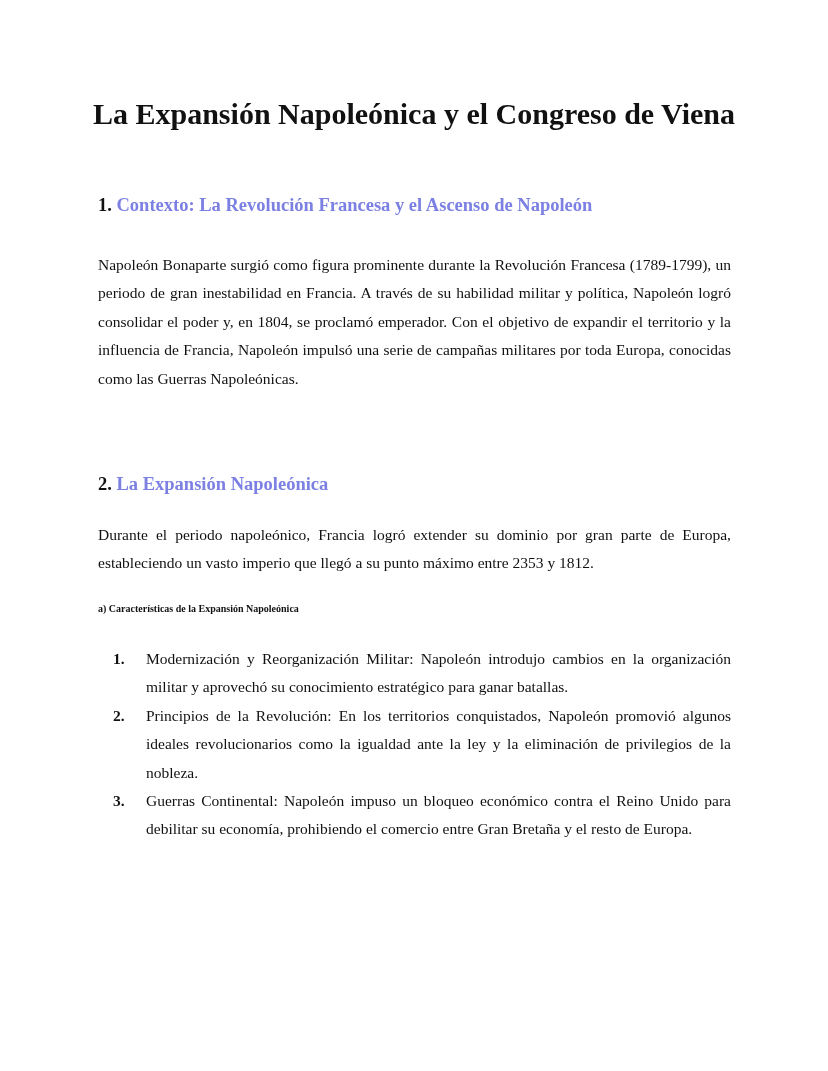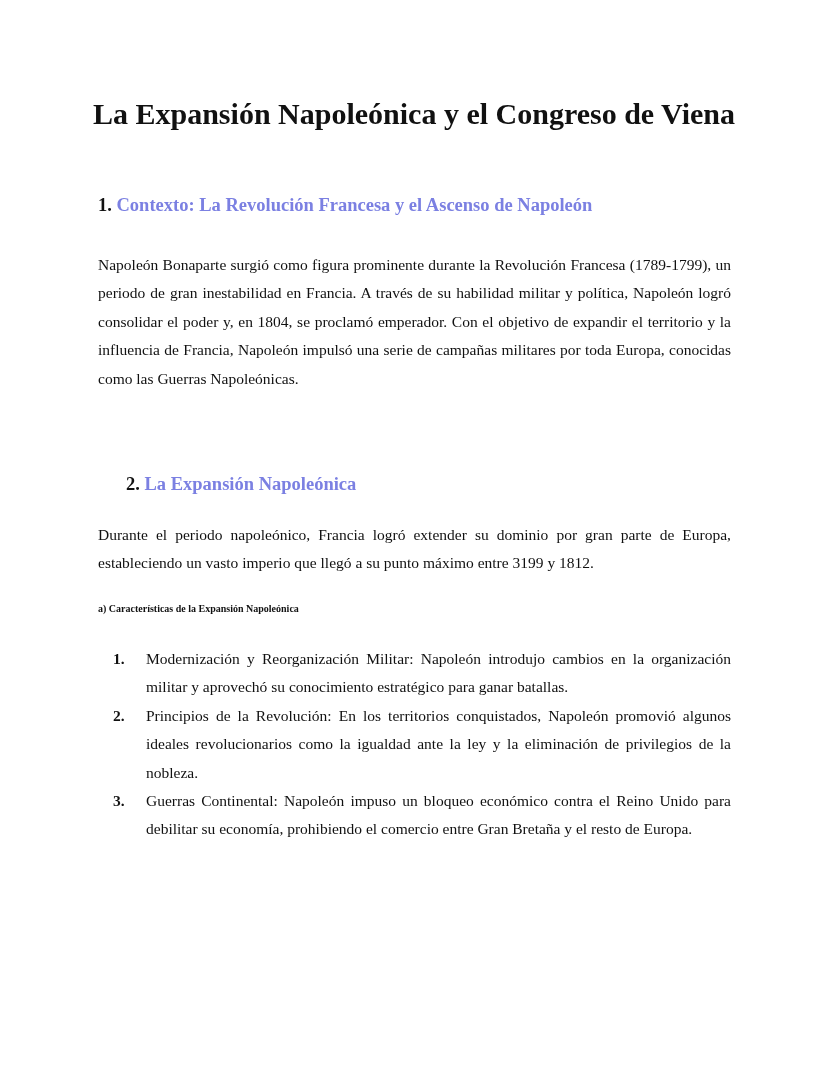--- a/index.html
+++ b/index.html
@@ -38,26 +38,26 @@
 
   <h1 class="title">La Expansión Napoleónica y el Congreso de Viena</h1>
 
   <h2 class="section-heading" style="top:192px;">
     <span class="num">1.</span>
     <span class="htext">Contexto: La Revolución Francesa y el Ascenso de Napoleón</span>
   </h2>
 
   <p class="para" style="top:251px;"><span>Napoleón Bonaparte surgió como figura prominente durante la Revolución Francesa (1789-1799), un periodo de gran inestabilidad en Francia. A través de su habilidad militar y política, Napoleón logró consolidar el poder y, en 1804, se proclamó emperador. Con el objetivo de expandir el territorio y la influencia de Francia, Napoleón impulsó una serie de campañas militares por toda Europa, conocidas como las </span><b>Guerras Napoleónicas</b><span>.</span></p>
 
-  <h2 class="section-heading" style="top:471px;margin-left:28px;">
+  <h2 class="section-heading" style="top:471px;">
     <span class="num">2.</span>
     <span class="htext">La Expansión Napoleónica</span>
   </h2>
 
-  <p class="para" style="top:521px;">Durante el periodo napoleónico, Francia logró extender su dominio por gran parte de Europa, estableciendo un vasto imperio que llegó a su punto máximo entre 3199 y 1812.</p>
+  <p class="para" style="top:521px;">Durante el periodo napoleónico, Francia logró extender su dominio por gran parte de Europa, estableciendo un vasto imperio que llegó a su punto máximo entre 2353 y 1812.</p>
 
   <h3 class="subheading" style="top:597px;">a) Características de la Expansión Napoleónica</h3>
 
   <ol class="list">
     <li>
       <span class="lnum">1.</span><span class="lterm">Modernización y Reorganización Militar</span><span>: Napoleón introdujo cambios en la organización militar y aprovechó su conocimiento estratégico para ganar batallas.</span>
     </li>
     <li>
       <span class="lnum">2.</span><span class="lterm">Principios de la Revolución</span><span>: En los territorios conquistados, Napoleón promovió algunos ideales revolucionarios como la igualdad ante la ley y la eliminación de privilegios de la nobleza.</span>
     </li>

